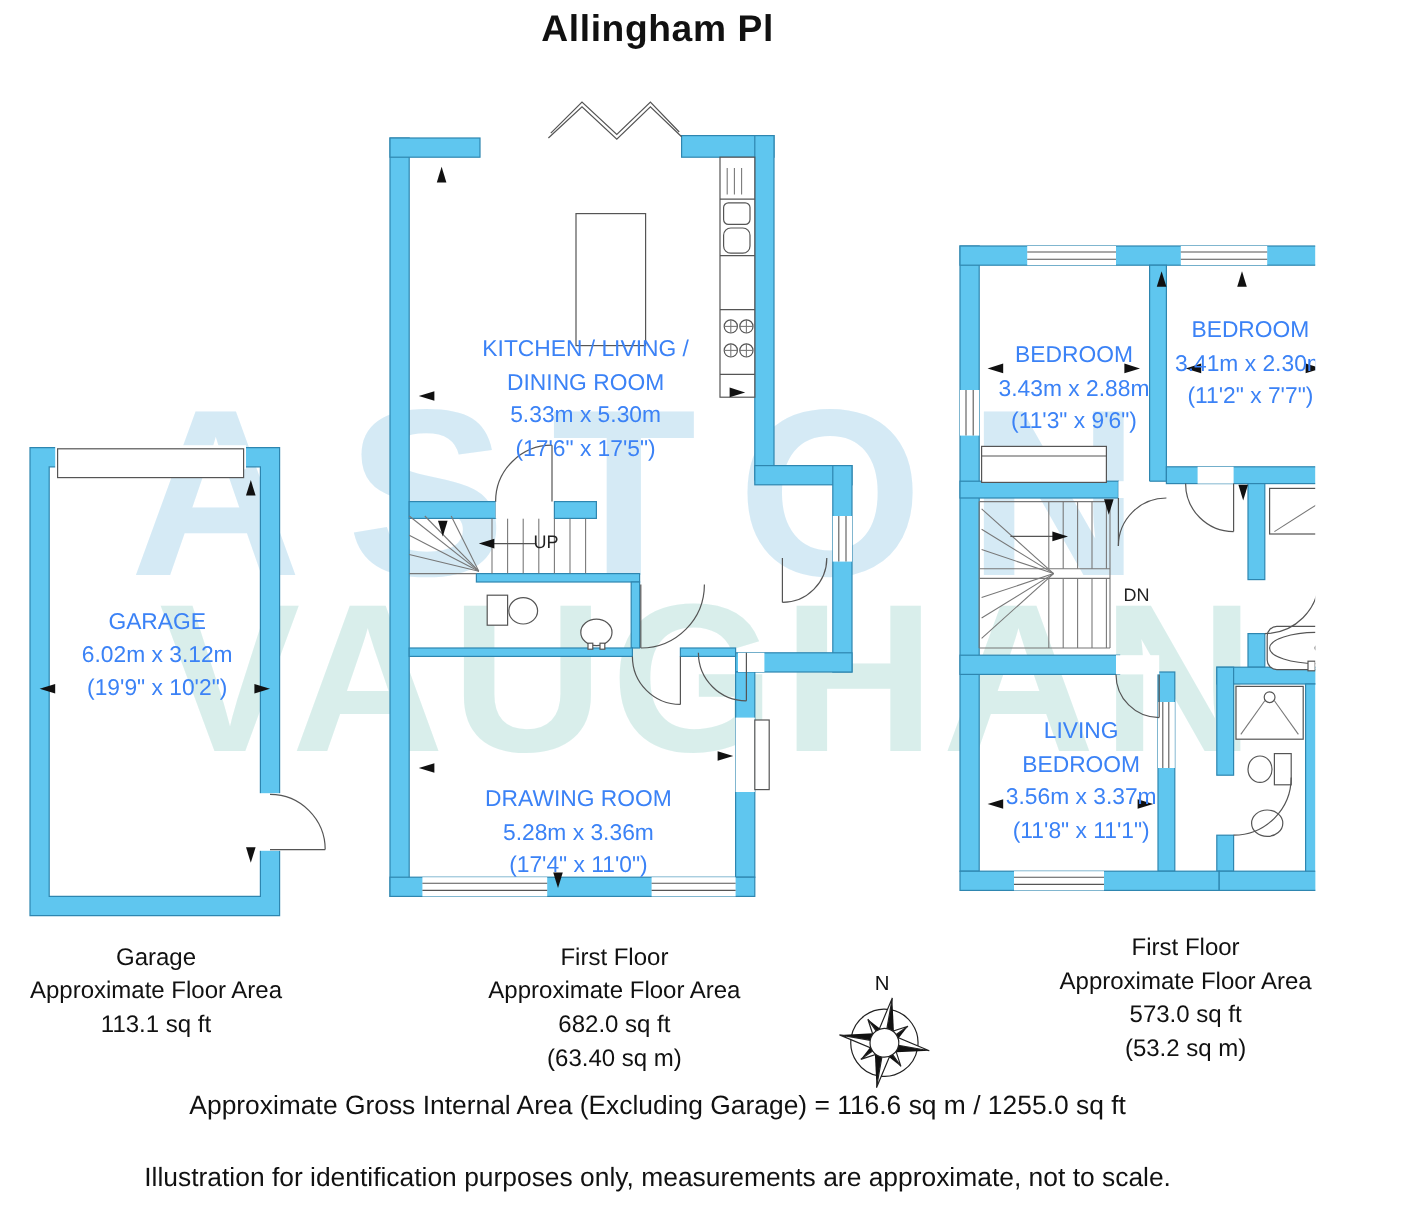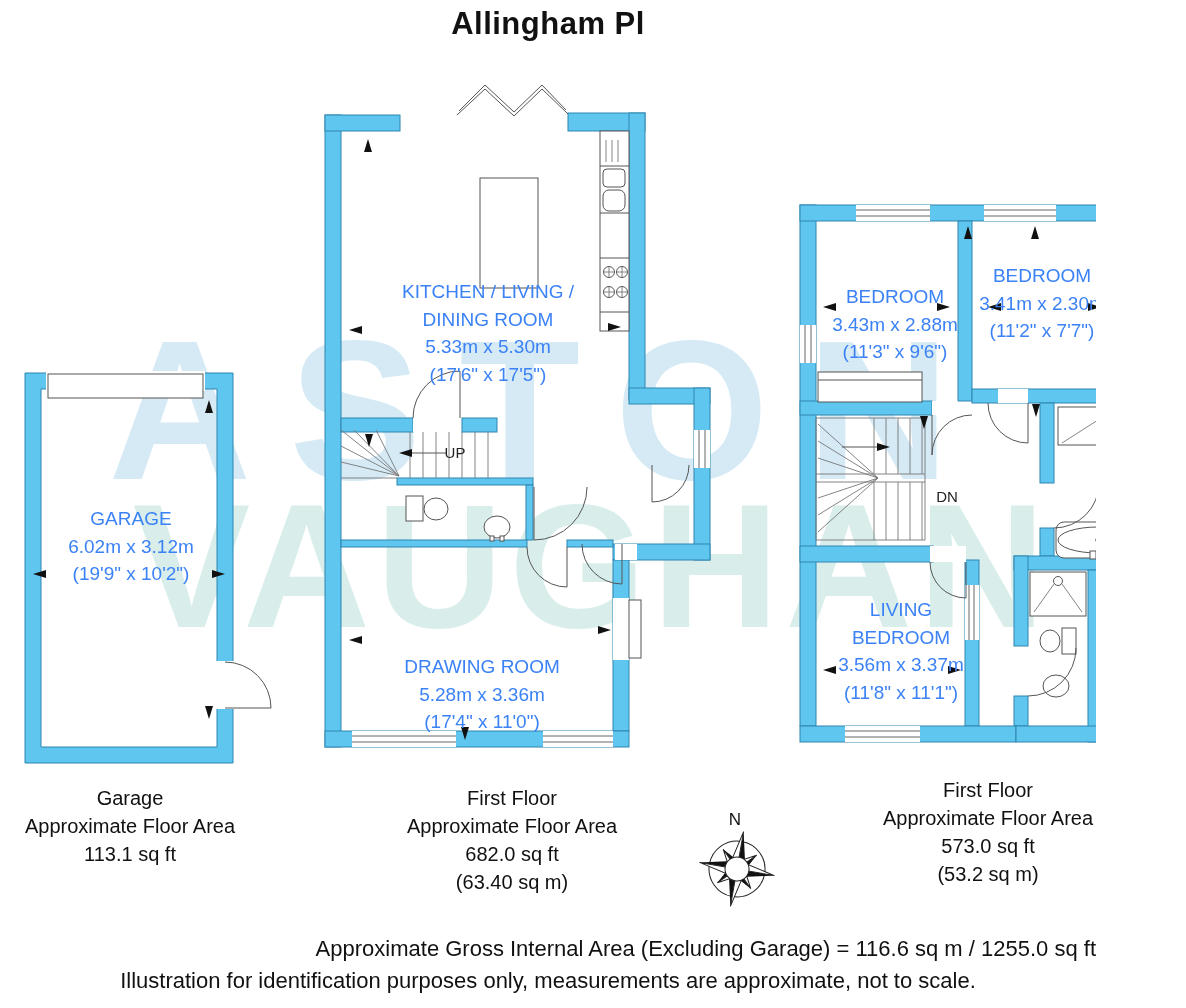--- a/index.html
+++ b/index.html
@@ -387,16 +387,16 @@
     <div>(63.40 sq m)</div>
   </div>
 
   <div class="area-label" style="left:988px;top:776px;">
     <div>First Floor</div>
     <div>Approximate Floor Area</div>
     <div>573.0 sq ft</div>
     <div>(53.2 sq m)</div>
   </div>
 
-  <div class="footer-line" style="top:936px;text-align:right;">Approximate Gross Internal Area (Excluding Garage) = 116.6 sq m / 1255.0 sq ft</div>
+  <div class="footer-line" style="top:908px;">Approximate Gross Internal Area (Excluding Garage) = 116.6 sq m / 1255.0 sq ft</div>
   <div class="footer-line" style="top:968px;">Illustration for identification purposes only, measurements are approximate, not to scale.</div>
 
 </div>
 
 </body></html>

